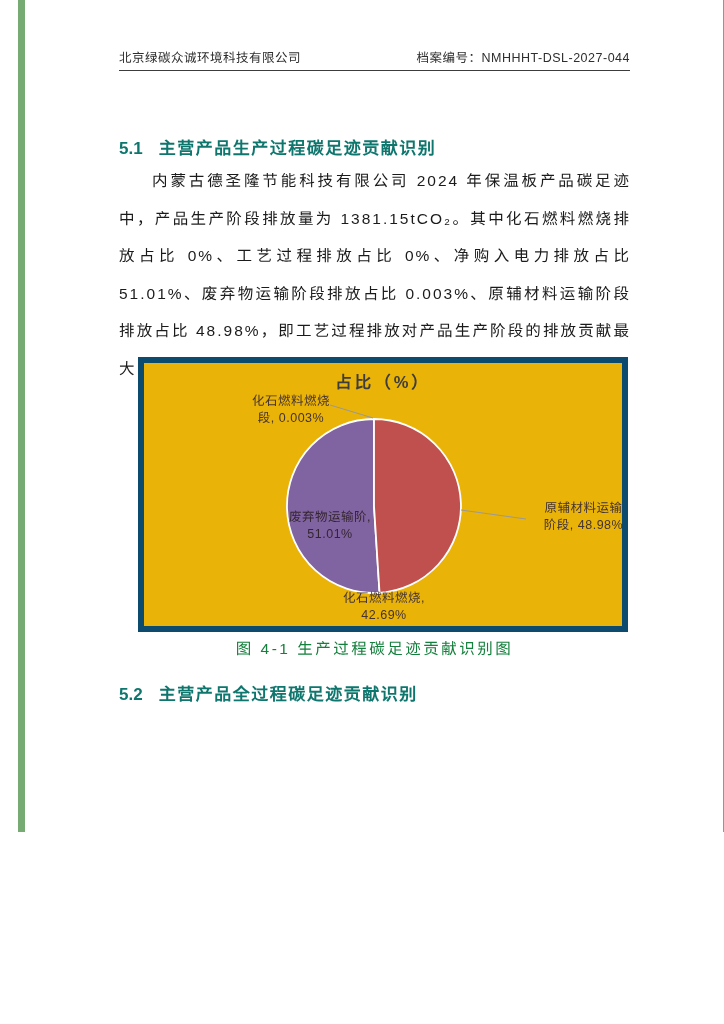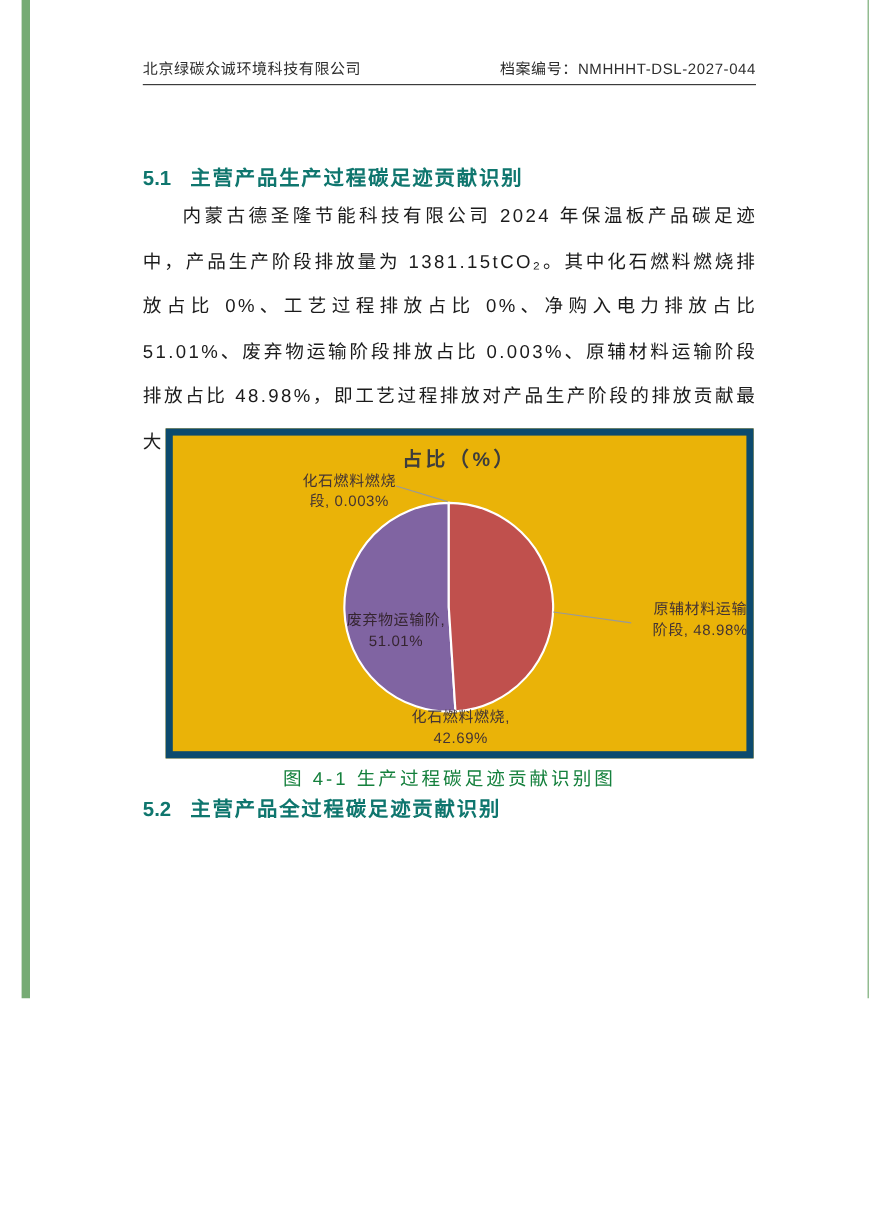--- a/index.html
+++ b/index.html
@@ -100,20 +100,20 @@
       <div>51.01%</div>
     </div>
     <div class="pie-label lbl-fossil">
       <div>化石燃料燃烧,</div>
       <div>42.69%</div>
     </div>
   </div>
 
   <div class="figure-caption">图 4-1  生产过程碳足迹贡献识别图</div>
 
-  <div class="heading" style="top:660px;">
+  <div class="heading" style="top:680px;">
     <span class="num">5.2</span><span>主营产品全过程碳足迹贡献识别</span>
   </div>
 
 
   <div class="page-number">20</div>
 
 </div>
 
 </body></html>

